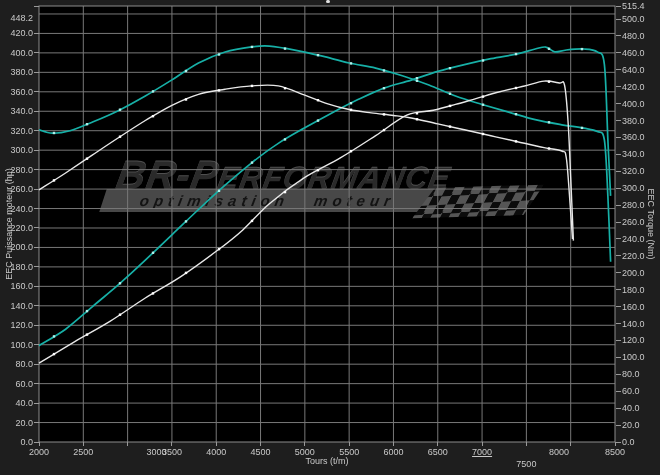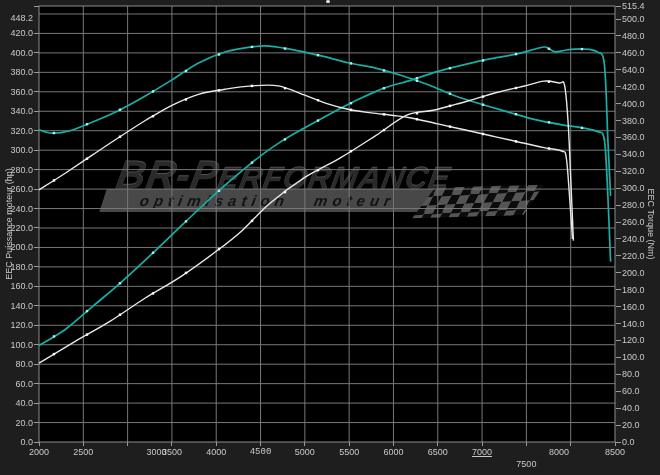--- a/index.html
+++ b/index.html
@@ -169,20 +169,21 @@
         <rect x="415.8" y="118.1" width="2.4" height="2.4" fill="#ffffff"></rect>
         <rect x="448.8" y="125.4" width="2.4" height="2.4" fill="#ffffff"></rect>
         <rect x="481.8" y="132.8" width="2.4" height="2.4" fill="#ffffff"></rect>
         <rect x="514.8" y="140.2" width="2.4" height="2.4" fill="#ffffff"></rect>
         <rect x="547.8" y="147.3" width="2.4" height="2.4" fill="#ffffff"></rect>
       </g>
   </svg>
 
   <div class="axis-title left-t">EEC Puissance moteur (hp)</div>
   <div class="axis-title right-t">EEC Torque (Nm)</div>
+  <div class="axis-title x-t">Tours (t/m)</div>
 
   <div id="labels-layer">
       <div class="tick-label left" style="top: 1px; margin-top: 12px;">448.2</div>
       <div class="tick-dash" style="left: 34px; top: 5.5px;"></div>
       <div class="tick-label left" style="top: 28.4324px;">420.0</div>
       <div class="tick-dash" style="left: 34px; top: 32.9324px;"></div>
       <div class="tick-label left" style="top: 47.888px;">400.0</div>
       <div class="tick-dash" style="left: 34px; top: 52.388px;"></div>
       <div class="tick-label left" style="top: 67.3436px;">380.0</div>
       <div class="tick-dash" style="left: 34px; top: 71.8436px;"></div>
@@ -281,21 +282,21 @@
       <div class="tick-label bottom" style="left: 22px;">2000</div>
       <div class="tick-vdash" style="left: 38.5px;"></div>
       <div class="tick-label bottom" style="left: 66.3077px;">2500</div>
       <div class="tick-vdash" style="left: 82.8077px;"></div>
       <div class="tick-label bottom" style="left: 110.615px; margin-left: 29px;">3000</div>
       <div class="tick-vdash" style="left: 127.115px;"></div>
       <div class="tick-label bottom" style="left: 154.923px;">3500</div>
       <div class="tick-vdash" style="left: 171.423px;"></div>
       <div class="tick-label bottom" style="left: 199.231px;">4000</div>
       <div class="tick-vdash" style="left: 215.731px;"></div>
-      <div class="tick-label bottom" style="left: 243.538px; font-family: Liberation Mono, monospace;">4500</div>
+      <div class="tick-label bottom" style="left: 243.538px;">4500</div>
       <div class="tick-vdash" style="left: 260.038px;"></div>
       <div class="tick-label bottom" style="left: 287.846px;">5000</div>
       <div class="tick-vdash" style="left: 304.346px;"></div>
       <div class="tick-label bottom" style="left: 332.154px;">5500</div>
       <div class="tick-vdash" style="left: 348.654px;"></div>
       <div class="tick-label bottom" style="left: 376.462px;">6000</div>
       <div class="tick-vdash" style="left: 392.962px;"></div>
       <div class="tick-label bottom" style="left: 420.769px;">6500</div>
       <div class="tick-vdash" style="left: 437.269px;"></div>
       <div class="tick-label bottom" style="left: 465.077px; text-decoration: underline;">7000</div>

